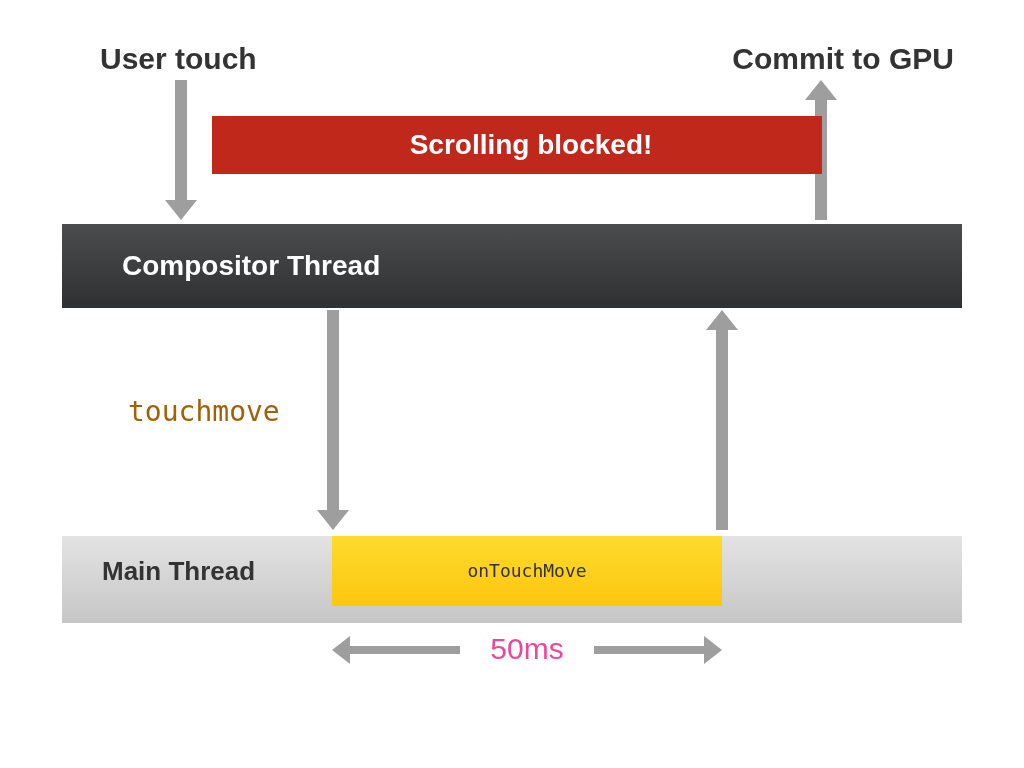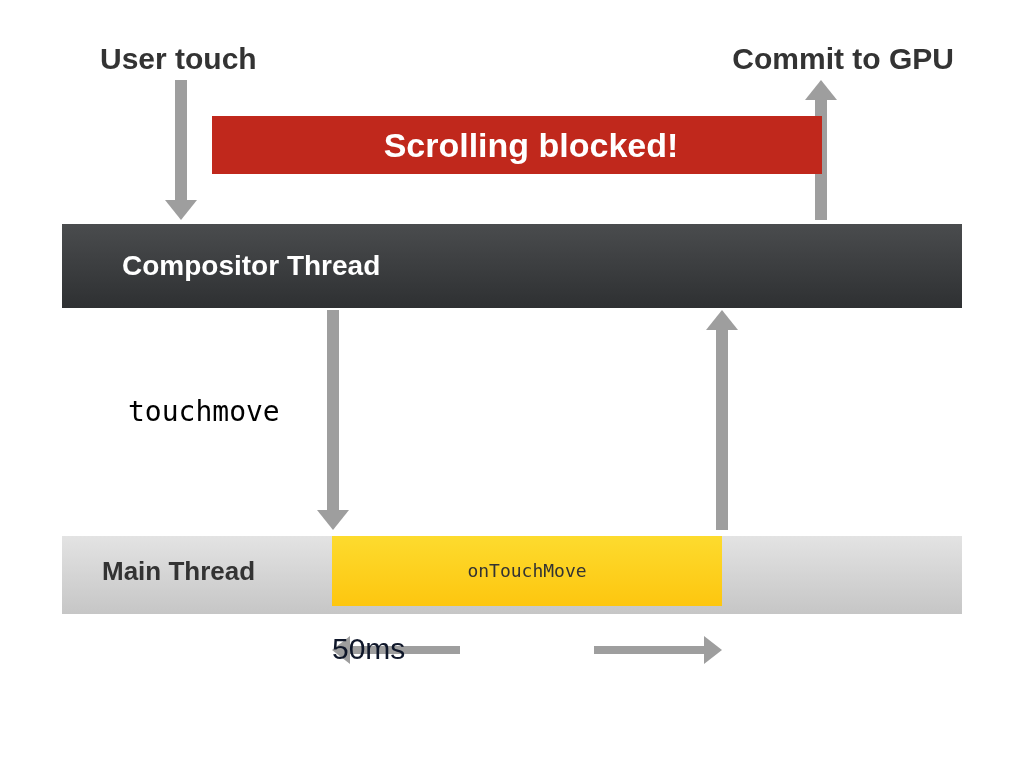--- a/index.html
+++ b/index.html
@@ -14,21 +14,21 @@
   }
   .label-user-touch { left: 100px; top: 42px; }
   .label-commit-gpu { right: 70px; top: 42px; }
 
   .blocked-bar {
     position: absolute;
     left: 212px; top: 116px;
     width: 610px; height: 58px;
     background: #c0281c;
     color: #fff;
-    font-size: 34px;
+    font-size: 28px;
     font-weight: 700;
     line-height: 58px;
     padding-left: 28px;
     text-align: center;
   }
 
   .compositor-bar {
     position: absolute;
     left: 62px; top: 224px;
     width: 900px; height: 84px;
@@ -38,27 +38,27 @@
     font-weight: 700;
     line-height: 84px;
     padding-left: 60px;
   }
 
   .touchmove-label {
     position: absolute;
     left: 128px; top: 395px;
     font-family: "Menlo", "Consolas", monospace;
     font-size: 28px;
-    color: #000000;
+    color: #a16207;
   }
 
   .main-thread-bar {
     position: absolute;
     left: 62px; top: 536px;
-    width: 900px; height: 78px;
+    width: 900px; height: 87px;
     background: linear-gradient(to bottom, #e3e3e3, #c6c6c6);
   }
   .main-thread-label {
     position: absolute;
     left: 40px; top: 0;
     height: 70px; line-height: 70px;
     font-size: 26px; font-weight: 700; color: #333;
   }
   .ontouchmove-block {
     position: absolute;
@@ -109,21 +109,21 @@
   }
   .fiftyms .line-left, .fiftyms .line-right {
     position: absolute; top: 14px; height: 8px; background: #9e9e9e;
   }
   .fiftyms .line-left  { left: 18px;  width: 110px; }
   .fiftyms .line-right { right: 18px; width: 110px; }
   .fiftyms .head-l { left: 0; top: 4px; }
   .fiftyms .head-r { right: 0; top: 4px; }
   .fiftyms .txt {
     position: absolute; left: 0; right: 0; top: 0;
-    font-size: 30px; color: #0f172a;
+    text-align: center; font-size: 30px; color: #ec4899;
   }
 </style>
 </head>
 <body>
 
 <div class="stage">
 
   <div class="label-top label-commit-gpu">Commit to GPU</div>
 
   <div class="label-top label-user-touch">User touch</div>

